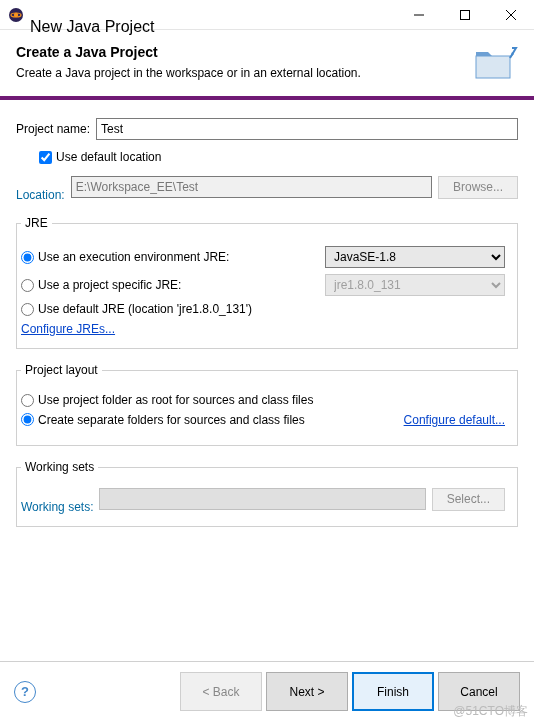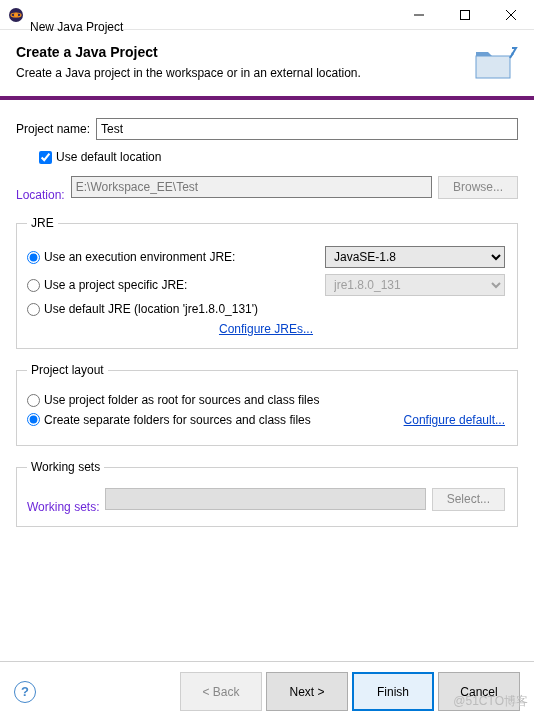--- a/index.html
+++ b/index.html
@@ -17,21 +17,21 @@
       display: flex;
       align-items: center;
       padding: 0 0 0 8px;
       background: #fff;
       border-bottom: 1px solid #e5e5e5;
     }
     .titlebar .eclipse-icon {
       width: 16px; height: 16px; margin-right: 6px;
       display: inline-flex; align-items: center; justify-content: center;
     }
-    .titlebar .title { flex: 1; font-size: 12px; margin-top: 24px; }
+    .titlebar .title { flex: 1; font-size: 16px; margin-top: 24px; }
     .titlebar .win-controls { display: flex; }
     .titlebar .win-btn {
       width: 46px; height: 30px; display: flex;
       align-items: center; justify-content: center;
       font-size: 12px; cursor: default;
     }
     .header {
       padding: 12px 16px 14px 16px;
       display: flex;
       align-items: center;
@@ -39,21 +39,21 @@
     }
     .header-text { flex: 1; }
     .header h1 { font-size: 14px; font-weight: 600; margin-bottom: 6px; }
     .header p { font-size: 12px; color: #000; }
     .folder-icon { width: 48px; height: 40px; margin-left: 8px; }
     .body {
       padding: 18px 16px 8px 16px;
     }
     .row { display: flex; align-items: center; margin-bottom: 10px; }
     .label { margin-right: 6px; white-space: nowrap; }
-    .disabled-label { color: #6d28d9; margin-top: 16px; }
+    .disabled-label { color: #0369a1; margin-top: 16px; }
     input[type="text"] {
       height: 22px;
       padding: 2px 4px;
       border: 1px solid #7a7a7a;
       font-size: 12px;
       font-family: inherit;
     }
     .project-name-input {
       flex: 1;
       border: 2px solid #0a5fbf;
@@ -79,41 +79,41 @@
       font-size: 12px;
       font-family: inherit;
       cursor: default;
       min-width: 72px;
       text-align: center;
     }
     .btn.disabled { color: #888; background: #f0f0f0; border-color:#cfcfcf; }
     fieldset {
       border: 1px solid #d0d0d0;
       margin-top: 14px;
-      padding: 10px 12px 12px 10px;
+      padding: 10px 12px 12px 4px;
     }
     legend { padding: 0 4px; font-size: 12px; }
     .radio-row { display: flex; align-items: center; margin: 6px 0; }
     .radio-row input[type="radio"] { margin-right: 4px; }
     .radio-label { flex: 1; }
     select {
       height: 22px;
       border: 1px solid #7a7a7a;
       font-size: 12px;
       padding: 1px 4px;
       background: #e8e8e8;
       font-family: inherit;
     }
     select.disabled {
       background: #e0e0e0;
       color: #777;
       border-color: #b5b5b5;
     }
     .jre-select { width: 180px; }
-    .link-row { text-align: center; margin-top: 1px; }
+    .link-row { text-align: left; margin-top: 1px; }
     .link { color: #0645cc; text-decoration: underline; cursor: default; font-size: 12px; }
     .layout-row { display:flex; align-items:flex-start; }
     .layout-row .link { margin-left:auto; }
     .ws-row { display:flex; align-items:center; margin: 4px 0 8px 0; }
     .ws-row .spacer { flex:1; }
     .ws-select-row { display:flex; align-items:center; }
     .ws-select {
       flex:1; height:22px; background:#e0e0e0;
       border:1px solid #c0c0c0; margin-right:6px;
     }
@@ -132,21 +132,21 @@
       border-radius: 50%;
       color: #4488cc;
       display: flex; align-items: center; justify-content: center;
       font-size: 13px; font-weight: bold;
     }
     .footer .spacer { flex: 1; }
     .footer .btn { min-width: 82px; height: 39px; margin-left: 4px; }
     .footer .btn.default { border: 2px solid #0078d7; background:#e5f1fb; }
     .watermark {
       position: absolute;
-      bottom: 13px; right: 6px;
+      bottom: 3px; right: 6px;
       color: #bbb;
       font-size: 12px;
     }
   </style>
 </head>
 <body>
 
 <div class="titlebar">
   <span class="eclipse-icon">
     <svg width="16" height="16" viewBox="0 0 16 16">

